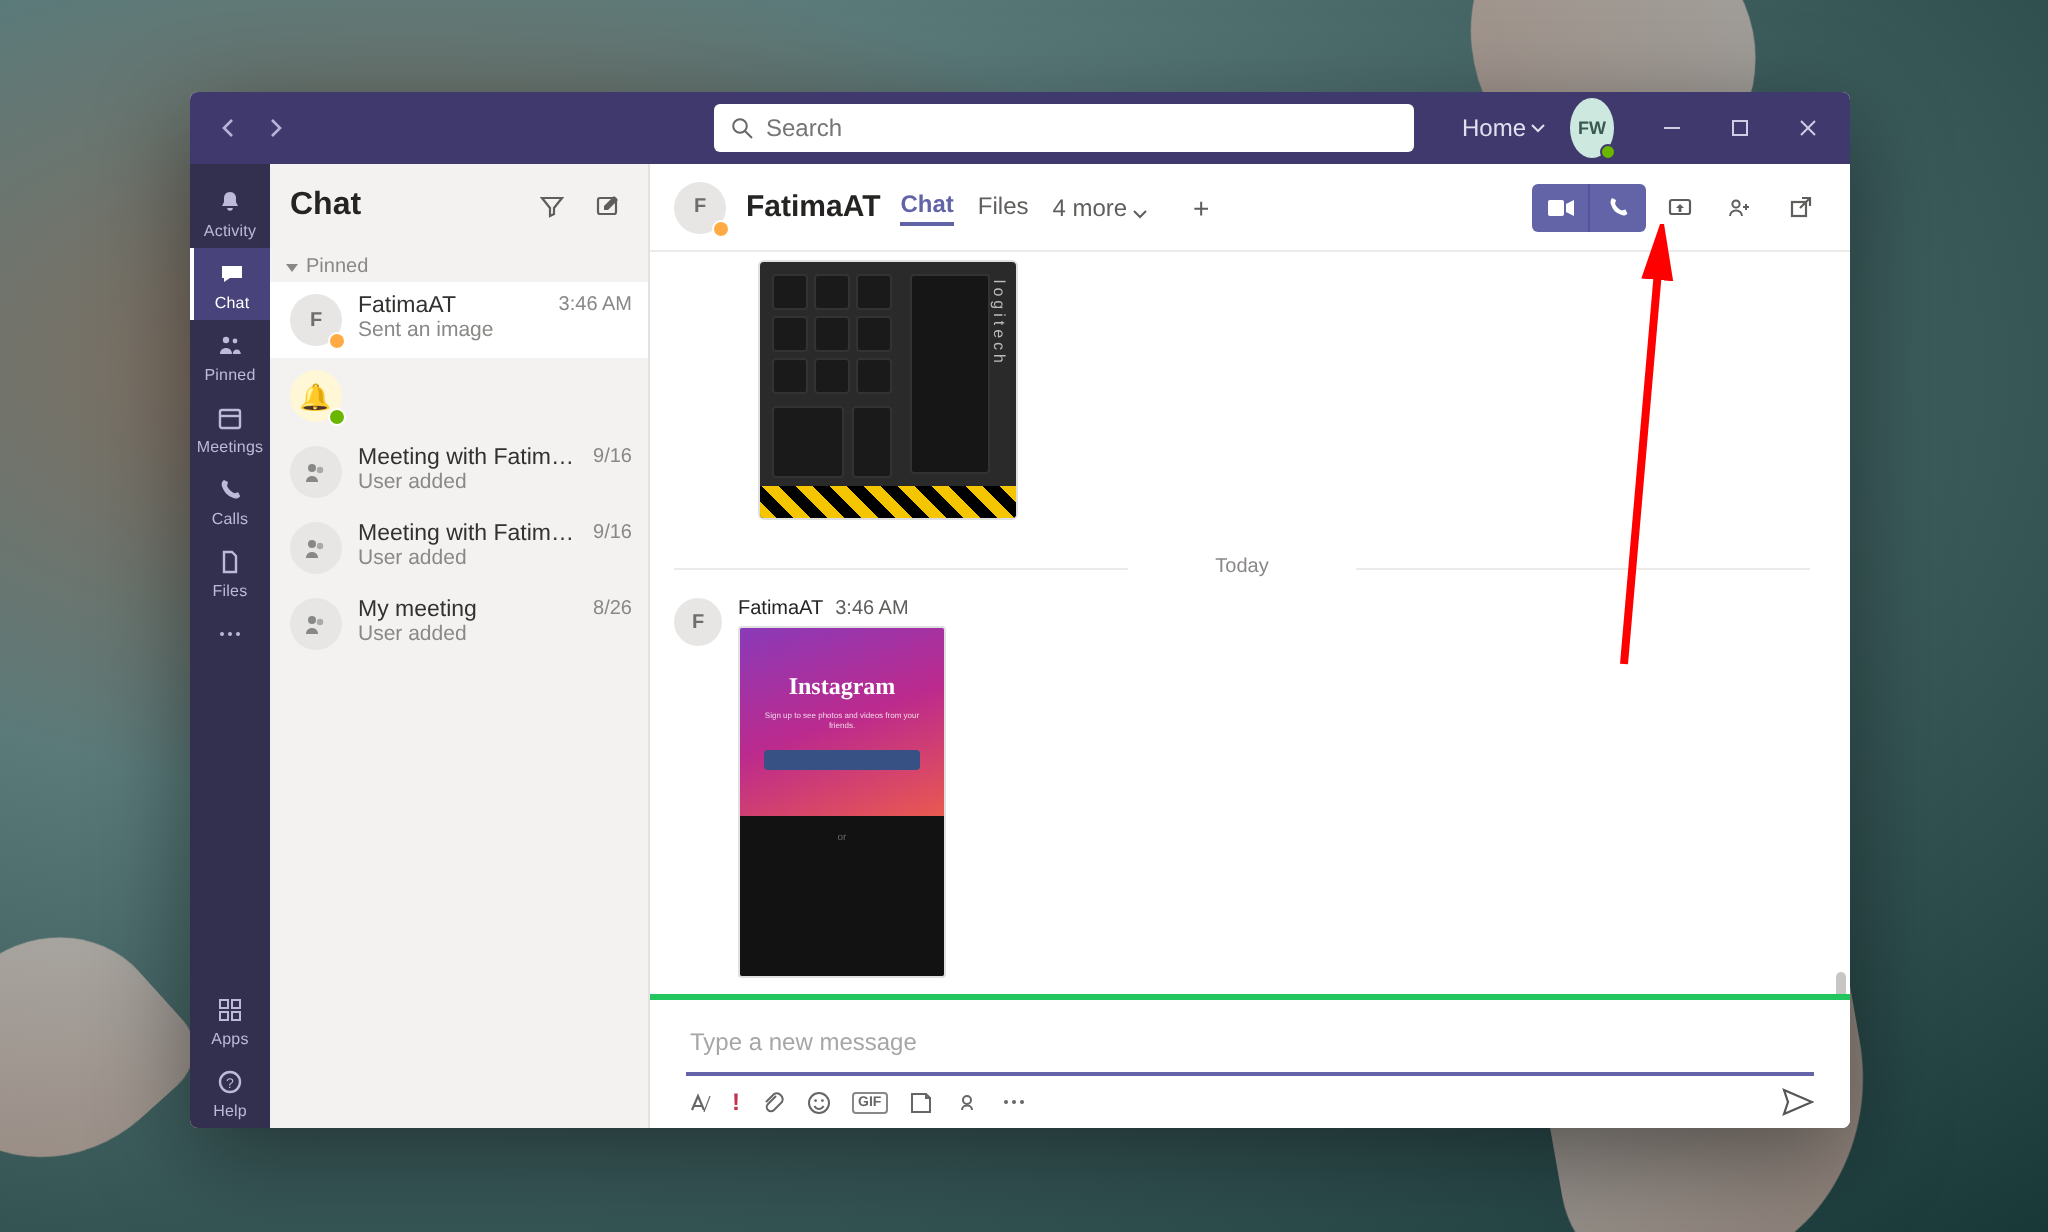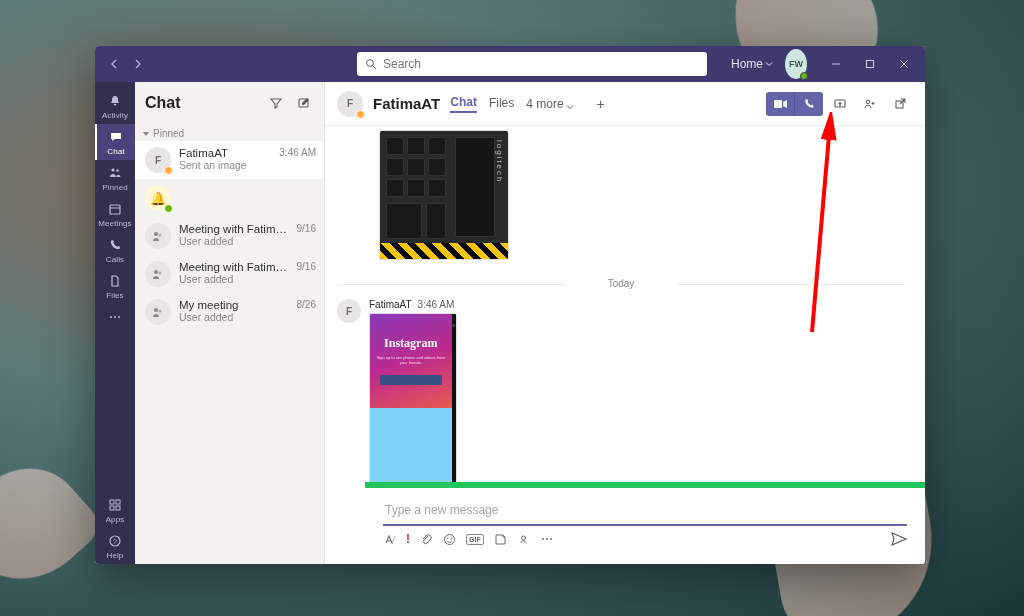--- a/index.html
+++ b/index.html
@@ -77,30 +77,30 @@
   .logi{ position:absolute; right:8px; top:48px; color:#bbb; font-size:8px; letter-spacing:2px; transform:rotate(90deg); transform-origin:right;}
   .tape{ position:absolute; bottom:0; left:0; right:0; height:16px; background:repeating-linear-gradient(45deg,#f5c500,#f5c500 6px,#000 6px,#000 12px);}
   .divider-day{ text-align:center; font-size:10px; color:#8a8886; margin:18px 0 10px; position:relative;}
   .divider-day::before,.divider-day::after{ content:""; position:absolute; top:50%; width:40%; height:1px; background:#edebe9;}
   .divider-day::before{left:0;} .divider-day::after{right:0;}
   .msg{ display:flex; gap:8px; margin-bottom:8px;}
   .msg-av{ width:24px; height:24px; border-radius:50%; background:#e8e6e4; color:#6e6e6e; font-size:10px; font-weight:600; display:flex; align-items:center; justify-content:center; flex-shrink:0;}
   .msg-body{ background:#fff; padding:0;}
   .msg-meta{ font-size:10px; color:#605e5c; margin-bottom:3px;}
   .msg-meta .mn{ color:#252423; font-weight:400; margin-right:6px;}
-  .ig-img{ width:88px; height:176px; background:#7dd3fc; border-radius:2px; border:1px solid #e0e0e0; overflow:hidden; display:flex; }
+  .ig-img{ width:104px; height:176px; background:#7dd3fc; border-radius:2px; border:1px solid #e0e0e0; overflow:hidden; display:flex; flex-direction:column;}
   .ig-top{ height:54%; background:linear-gradient(160deg,#8a3ab9,#bc2a8d,#e95950); display:flex; flex-direction:column; align-items:center; justify-content:center; gap:4px;}
   .ig-logo{ color:#fff; font-family:cursive; font-size:12px; font-weight:600;}
   .ig-sub{ color:#fff; font-size:4px; text-align:center; opacity:.8; padding:0 6px;}
   .ig-fb{ width:76%; height:10px; background:#385185; border-radius:2px; margin-top:6px;}
   .ig-bot{ flex:1; background:#121212; display:flex; flex-direction:column; align-items:center; padding-top:8px;}
   .ig-or{ color:#666; font-size:5px;}
   .scrollbar-hint{position:absolute; right:2px; top:360px; width:5px; height:60px; background:#c8c6c4; border-radius:3px;}
 
-  .compose{ border-top:6px solid #22c55e; padding:8px 18px 18px;margin-left:40px;}
+  .compose{ border-top:3px solid #22c55e; padding:8px 18px 6px;}
   .compose-row{ border-bottom:2px solid #6264a7; padding:4px 2px 6px;}
   .compose-row input{ border:none; outline:none; width:100%; font-size:12px; color:#252423; background:transparent;}
   .compose-row input::placeholder{ color:#a6a6a6;}
   .compose-tools{ display:flex; align-items:center; gap:10px; padding-top:6px; color:#666; font-size:12px;}
   .ct{ cursor:pointer; display:flex; align-items:center; justify-content:center;}
   .ct.gif{ border:1px solid #888; border-radius:2px; font-size:7px; font-weight:700; padding:1px 2px;}
   .send{ margin-left:auto; cursor:pointer;}
 
   .annot-arrow{ position:absolute; pointer-events:none; z-index:50; }
 

